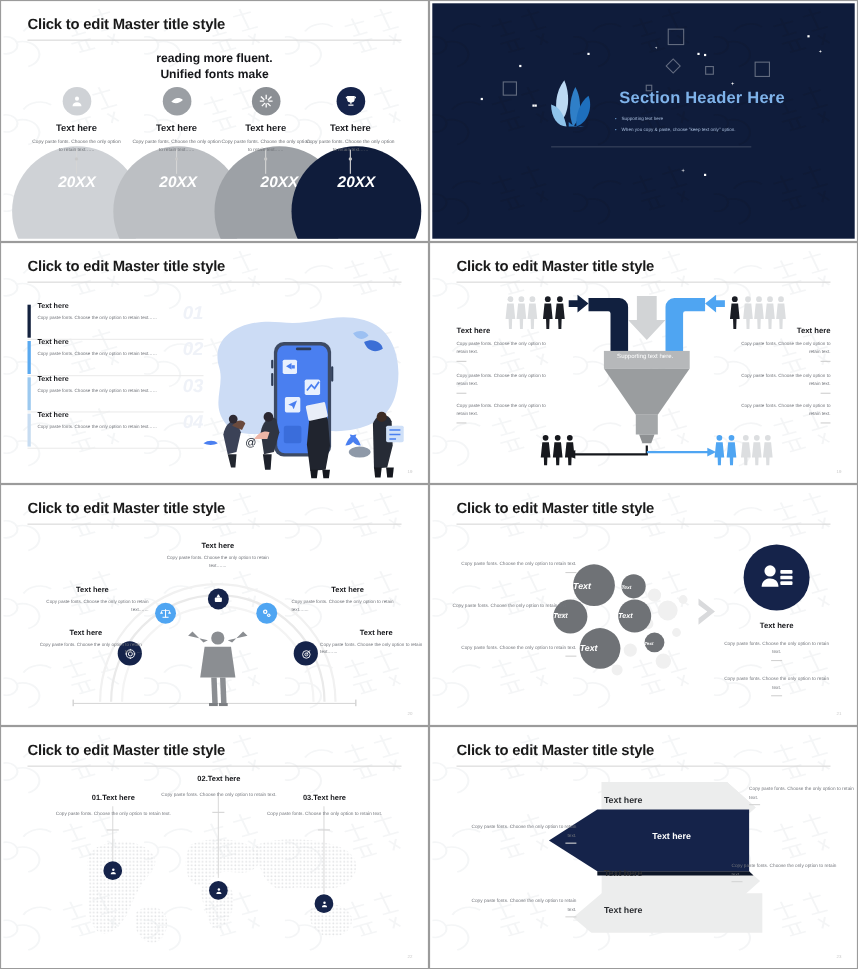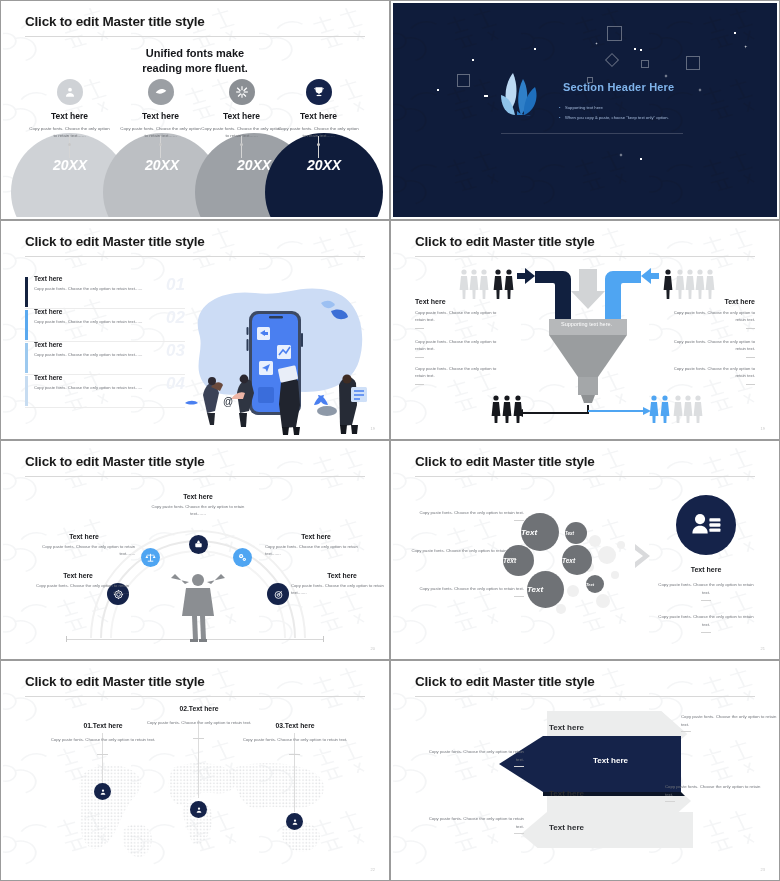--- a/index.html
+++ b/index.html
@@ -71,21 +71,21 @@
   .s1-half span{
     margin-top:24px;font-style:italic;font-weight:bold;font-size:14px;color:#fff;
   }
 
   
   .s2{ background:#0f1c3b; }
   .s2 .stars span{ position:absolute; background:#fff; }
   .s2-sq{ position:absolute; border:1px solid rgba(255,255,255,.35); }
   .s2-head{
     position:absolute; left:170px; top:78px;
-    font-size:11px;font-weight:bold;color:#7fb3ea;letter-spacing:.2px;
+    font-size:15px;font-weight:bold;color:#7fb3ea;letter-spacing:.2px;
   }
   .s2-b{ position:absolute; left:172px; font-size:4.2px;color:#a9bedd; }
   .s2-bul{ position:absolute; left:166px; color:#7fb3ea; font-size:4px;}
   .s2-rule{ position:absolute; left:108px; width:182px; top:130px; height:1px; background:rgba(255,255,255,.18);}
 
   
   .s3-item{ position:absolute; left:22px; width:160px; }
   .s3-bar{ position:absolute; left:0; top:2px; width:2.5px; height:30px;}
   .s3-h{ font-size:6.5px;font-weight:bold;color:#17181c;margin-left:9px;}
   .s3-p{ font-size:4.2px;color:#73767c;margin-left:9px;margin-top:3px;line-height:1.7;}
@@ -205,22 +205,22 @@
     <path d="M72 30 h22 M83 22 v24 M76 46 h16 M72 56 h22 M80 56 v14 M88 56 v14 M76 70 h18"></path>
     <path d="M106 28 h20 M116 20 v30 M108 50 h18 M112 58 l8 14 M120 58 l-8 14"></path>
   </g>
 </svg>
         </div>
 
       <div class="title">Click to edit Master title style</div>
       <div class="title-rule"></div>
 
       <div class="s1-sub">
+        <div>reading more fluent.</div>
         <div>Unified fonts make</div>
-        <div>reading more fluent.</div>
       </div>
 
       <div class="s1-half" style="left:8px;background:#cfd2d6;">
         <span>20XX</span>
       </div>
       <div class="s1-half" style="left:100px;background:#bcbfc3;">
         <span>20XX</span>
       </div>
       <div class="s1-half" style="left:192px;background:#9da1a6;">
         <span>20XX</span>

